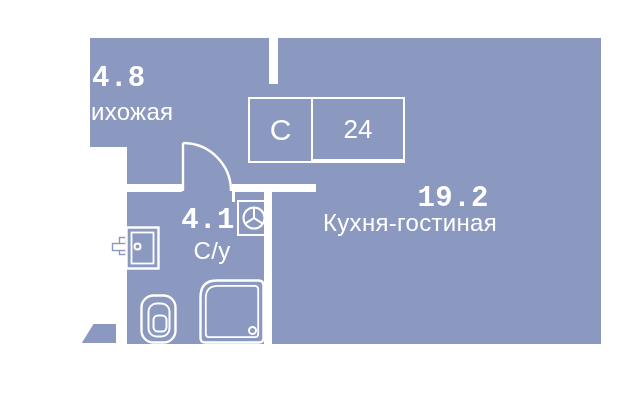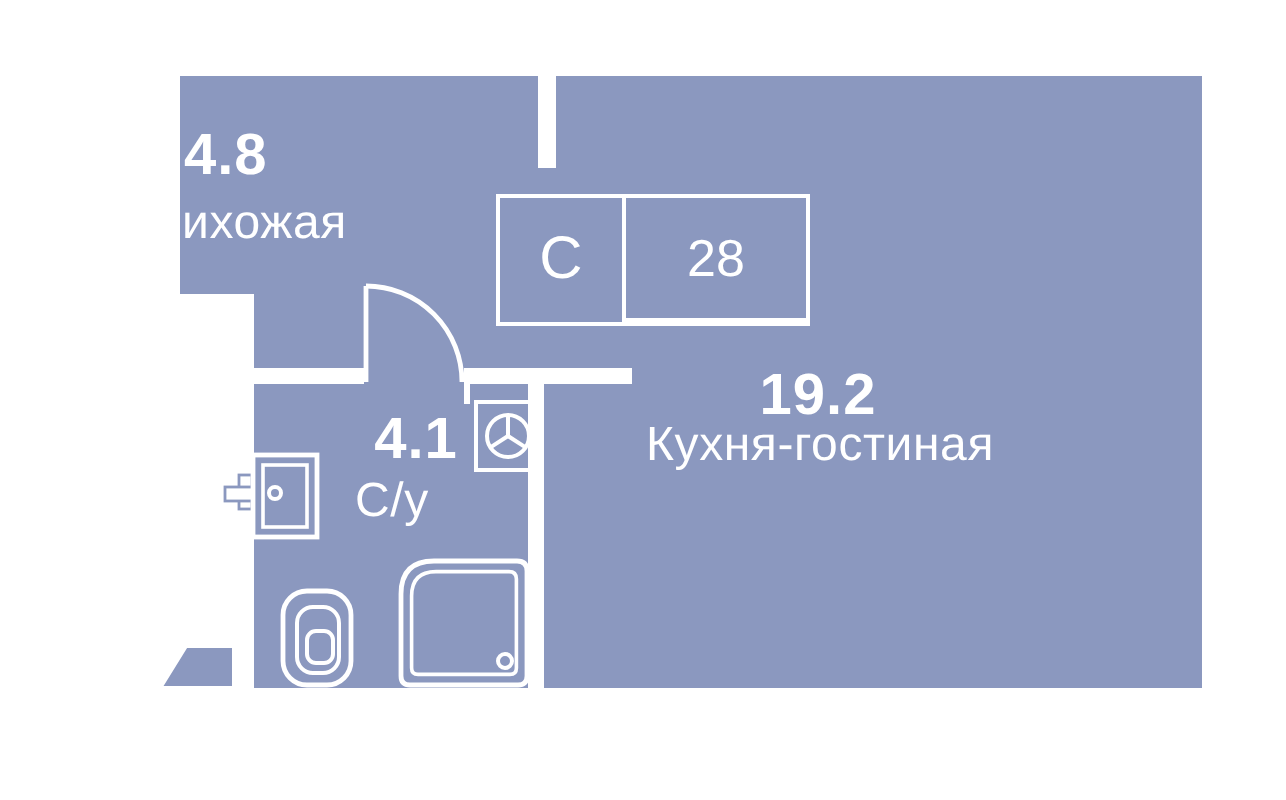--- a/index.html
+++ b/index.html
@@ -6,21 +6,21 @@
   .stage{
     position:relative;width:643px;height:400px;overflow:hidden;
     background:#ffffff;
     font-family:"Liberation Sans", sans-serif;
     -webkit-font-smoothing:antialiased;
   }
   .abs{position:absolute;}
   .floor{background:#8B98BF;}
   .wall{background:#ffffff;}
   .lbl{color:#ffffff;line-height:1;white-space:nowrap;}
-  .area-num{font-size:29px;font-weight:600;letter-spacing:0.5px;}
+  .area-num{font-size:29px;font-weight:600;letter-spacing:0.5px;font-family:Liberation Mono, monospace;}
   .room-name{font-size:24px;font-weight:500;letter-spacing:0.3px;}
   .ctr{text-align:center;}
   
   .unit-card{
     left:248px;top:97px;width:157px;height:66px;
     border:2.5px solid #ffffff;box-sizing:border-box;
     display:flex;
   }
   .unit-card .type-cell{
     width:63px;border-right:2.5px solid #ffffff;box-sizing:border-box;
@@ -88,26 +88,26 @@
       <path d="M 218 285.8 L 254.5 285.8 Q 258.2 285.8 258.2 289.5 L 258.2 334 Q 258.2 337.2 255 337.2 L 209 337.2 Q 205.8 337.2 205.8 334 L 205.8 298 Q 205.8 285.8 218 285.8 Z" stroke-width="1.8"></path>
       <circle cx="252.5" cy="330.5" r="3.5" stroke-width="2"></circle>
     </g>
   </svg>
 
   <div class="abs unit-card">
     <div class="type-cell">
       <span>С</span>
     </div>
     <div class="nums">
-      <div class="num-row">28</div>
+      <div class="num-row">24</div>
     </div>
   </div>
 
   <div class="abs lbl area-num" style="left:92px;top:64px;">4.8</div>
   <div class="abs lbl room-name" style="left:91px;top:100px;">ихожая</div>
 
   <div class="abs lbl area-num ctr" style="left:168px;top:206px;width:80px;">4.1</div>
-  <div class="abs lbl room-name ctr" style="left:156px;top:239px;width:80px;">С/у</div>
+  <div class="abs lbl room-name ctr" style="left:172px;top:239px;width:80px;">С/у</div>
 
-  <div class="abs lbl area-num ctr" style="left:329px;top:184px;width:160px;">19.2</div>
+  <div class="abs lbl area-num ctr" style="left:329px;top:184px;width:160px;text-align:right;">19.2</div>
   <div class="abs lbl room-name ctr" style="left:320px;top:211px;width:180px;">Кухня-гостиная</div>
 
 </div>
 
 </body></html>

